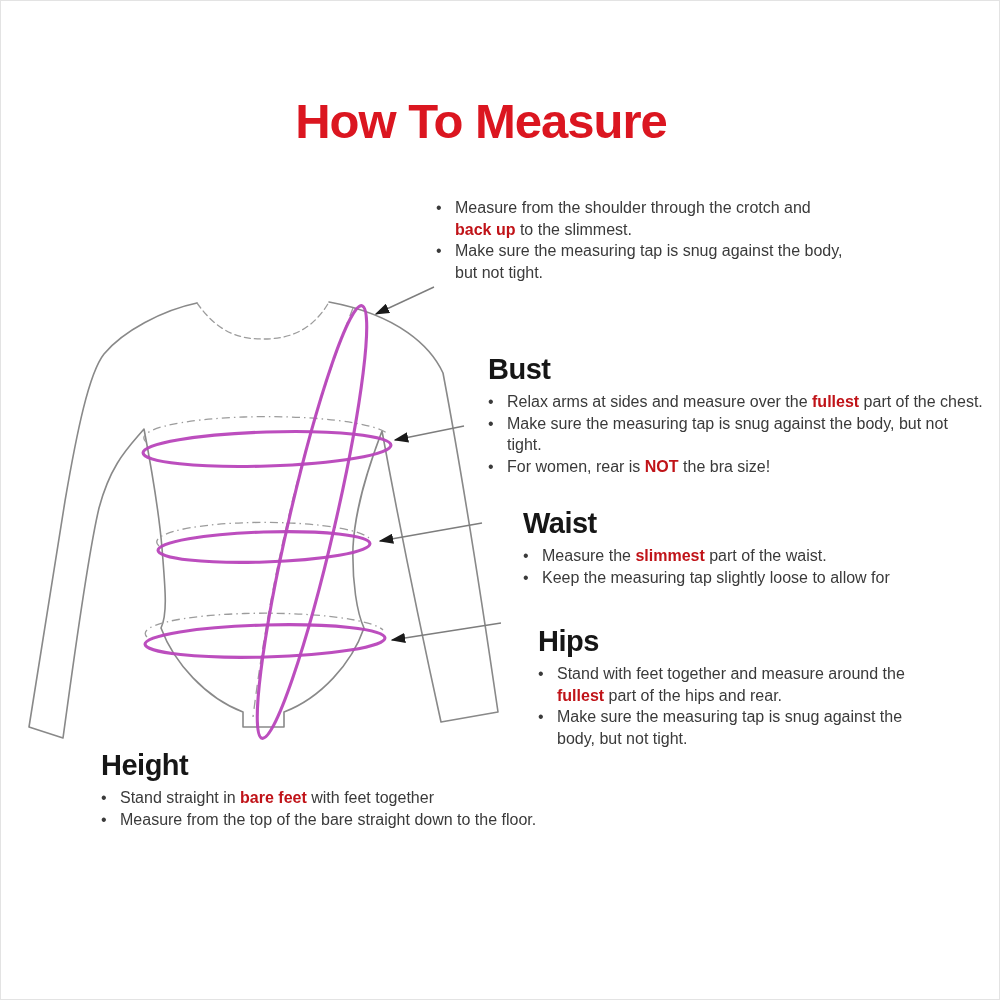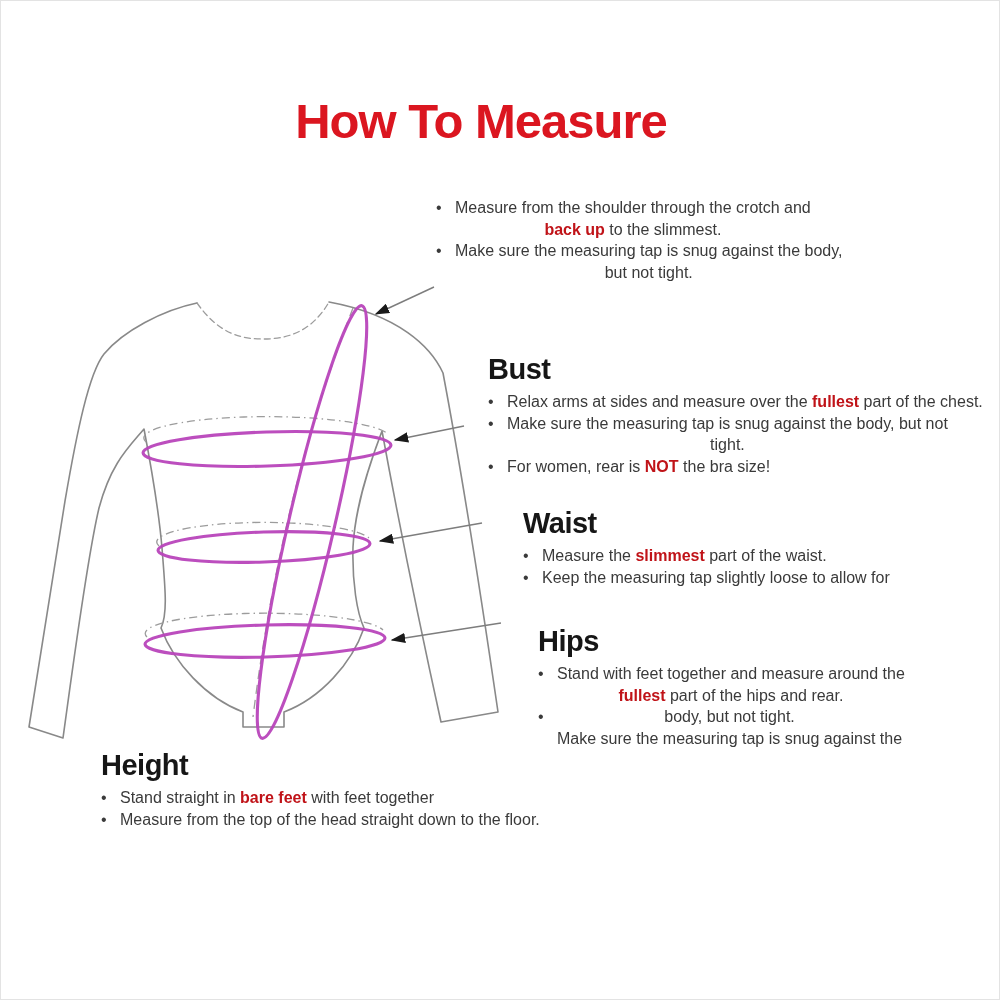--- a/index.html
+++ b/index.html
@@ -15,21 +15,21 @@
   }
   svg.diagram { position:absolute; left:0; top:0; }
   .sec { position:absolute; }
   .sec h2 {
     margin:0 0 5px 0; font-size:29px; font-weight:bold; color:#161616;
     letter-spacing:-0.5px; white-space:nowrap;
   }
   .bullets { font-size:16px; color:#3a3a3a; }
   .bullet-row { display:flex; align-items:flex-start; }
   .dot { width:19px; flex:0 0 19px; line-height:21.5px; color:#3a3a3a; }
-  .bullet-text { line-height:21.5px;text-align:center; }
+  .bullet-text { line-height:21.5px; }
   .line { white-space:pre; }
   .red { color:#c01318; font-weight:bold; }
   .sec-torso  { left:435px; top:196px; }
   .sec-bust   { left:487px; top:352px; }
   .sec-waist  { left:522px; top:506px; }
   .sec-hips   { left:537px; top:624px; }
   .sec-height { left:100px; top:748px; }
 </style>
 </head>
 <body>
@@ -160,38 +160,38 @@
         <div class="bullet-row">
           <span class="dot">•</span>
           <div class="bullet-text">
             <div class="line"><span>Stand with feet together and measure around the</span></div>
             <div class="line"><span class="red">fullest</span><span> part of the hips and rear.</span></div>
           </div>
         </div>
         <div class="bullet-row">
           <span class="dot">•</span>
           <div class="bullet-text">
+            <div class="line"><span>Make sure the measuring tap is snug against the</span></div>
             <div class="line"><span>body, but not tight.</span></div>
-            <div class="line"><span>Make sure the measuring tap is snug against the</span></div>
           </div>
         </div>
       </div>
   </div>
 
   <div class="sec sec-height">
     <h2>Height</h2>
     <div class="bullets">
         <div class="bullet-row">
           <span class="dot">•</span>
           <div class="bullet-text">
             <div class="line"><span>Stand straight in </span><span class="red">bare feet</span><span> with feet together</span></div>
           </div>
         </div>
         <div class="bullet-row">
           <span class="dot">•</span>
           <div class="bullet-text">
-            <div class="line"><span>Measure from the top of the head straight down to the floor.</span></div>
+            <div class="line"><span>Measure from the top of the bare straight down to the floor.</span></div>
           </div>
         </div>
       </div>
   </div>
 
 </div>
 
 </body></html>

